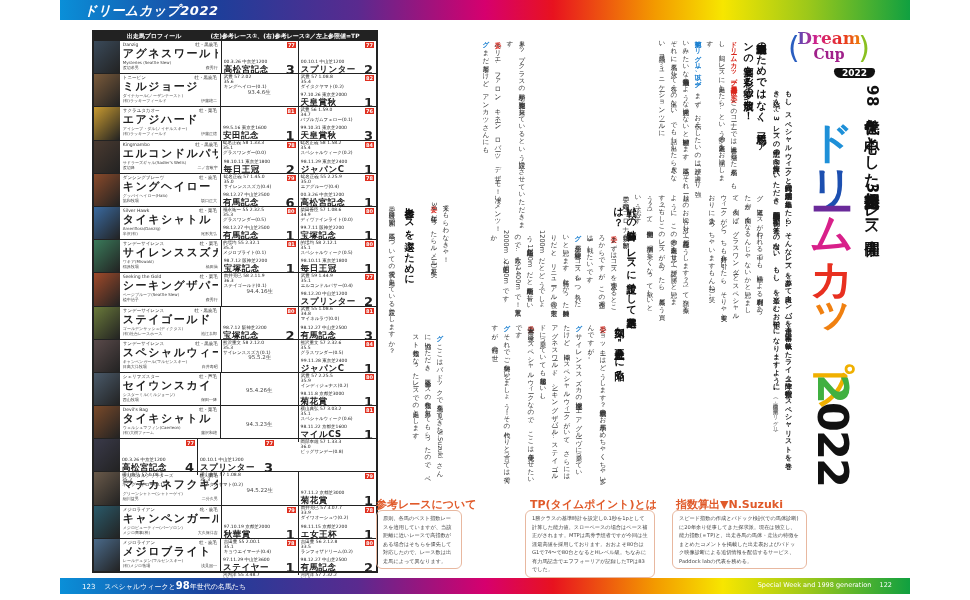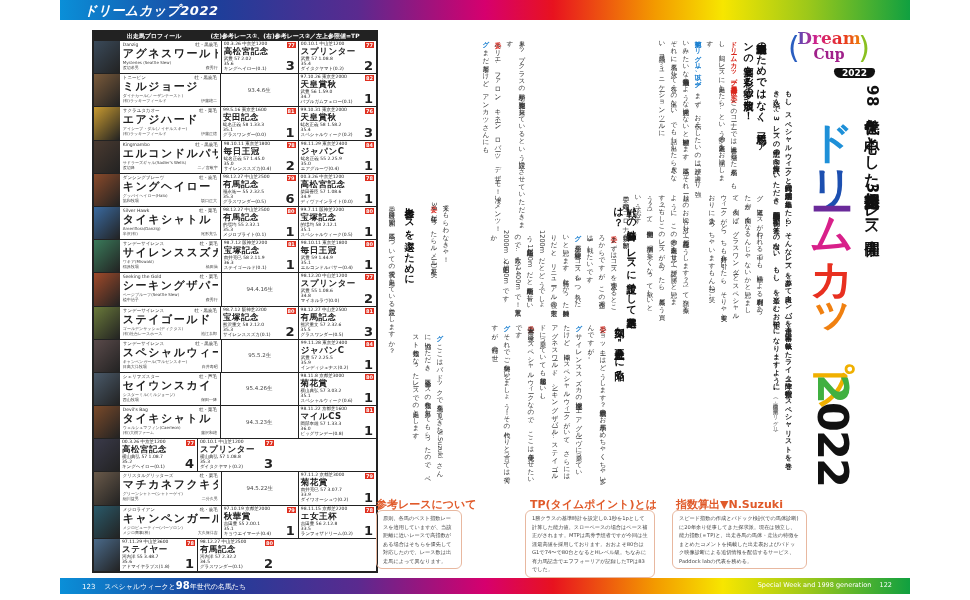--- a/index.html
+++ b/index.html
@@ -21,21 +21,21 @@
   .thead .h1 { width: 100px; text-align: center; padding-left: 20px; }
   .thead .h2 { flex: 1; text-align: center; }
   .row { display: flex; height: 33.2px; border-top: 1px solid #222; }
   .photo { width: 26px; height: 100%; }
   .prof { width: 102px; padding: 1px 3px; border-right: 1px solid #222; position: relative; }
   .prof .sire { font-size: 4.5px; color: #333; }
   .prof .sex { position: absolute; right: 3px; top: 1px; font-size: 4.5px; }
   .prof .name { font-size: 11px; font-weight: bold; letter-spacing: 1.5px; line-height: 13px; white-space: nowrap; overflow: hidden; }
   .prof .dam { font-size: 4px; color: #444; }
   .prof .owner { font-size: 4px; color: #444; display: flex; justify-content: space-between; }
-  .race { width: 78px; padding: 0 2px; border-right: 1px solid #222; position: relative; font-size: 4.5px; }
+  .race { width: 78px; padding: 18px 2px; border-right: 1px solid #222; position: relative; font-size: 4.5px; }
   .race:last-child { border-right: none; }
   .race .rname { font-size: 8.5px; font-weight: bold; line-height: 10px; letter-spacing: 0.5px; }
   .race .tp { position: absolute; right: 2px; top: 1px; background: #e03020; color: #fff; font-size: 5px; padding: 0 1px; font-weight: bold; }
   .race .pos { position: absolute; right: 3px; bottom: 0; font-size: 13px; font-weight: bold; line-height: 14px; }
   .race .jk { font-size: 4.5px; }
   .race.empty { display: flex; align-items: center; justify-content: center; font-size: 5.5px; color: #444; }
 
   
   .vcol { position: absolute; writing-mode: vertical-rl; font-size: 6.6px; line-height: 12px; color: #333; }
   .heading-v { position: absolute; writing-mode: vertical-rl; font-weight: bold; color: #111; }
@@ -488,20 +488,30 @@
     <span class="tp">78</span>
     <div class="rname">エ女王杯</div>
     <div class="jk"><span>吉田豊</span> <span>56</span> <span>2.12.8</span></div>
     <div class="jk">33.5</div>
     <div class="jk">ランフォザドリーム(0.2)</div>
     <span class="pos">1</span>
   </div>
       </div>
       <div class="row">
         <div class="photo" style="background:linear-gradient(135deg, #4a6a8a, #222)"></div>
+    <div class="prof">
+      <div class="sire">メジロライアン</div>
+      <span class="sex">牡・鹿毛</span>
+      <div class="name">メジロブライト</div>
+      <div class="dam">レールデュタン(マルゼンスキー)</div>
+      <div class="owner">
+            <span>(有)メジロ牧場</span>
+            <span>浅見国一</span>
+          </div>
+    </div>
     <div class="race">
     <div>97.11.29 中山芝3600</div>
     <span class="tp">78</span>
     <div class="rname">ステイヤー</div>
     <div class="jk"><span>河内洋</span> <span>55</span> <span>3.48.7</span></div>
     <div class="jk">35.6</div>
     <div class="jk">アドマイヤラプス(1.8)</div>
     <span class="pos">1</span>
   </div>
         <div class="race">

